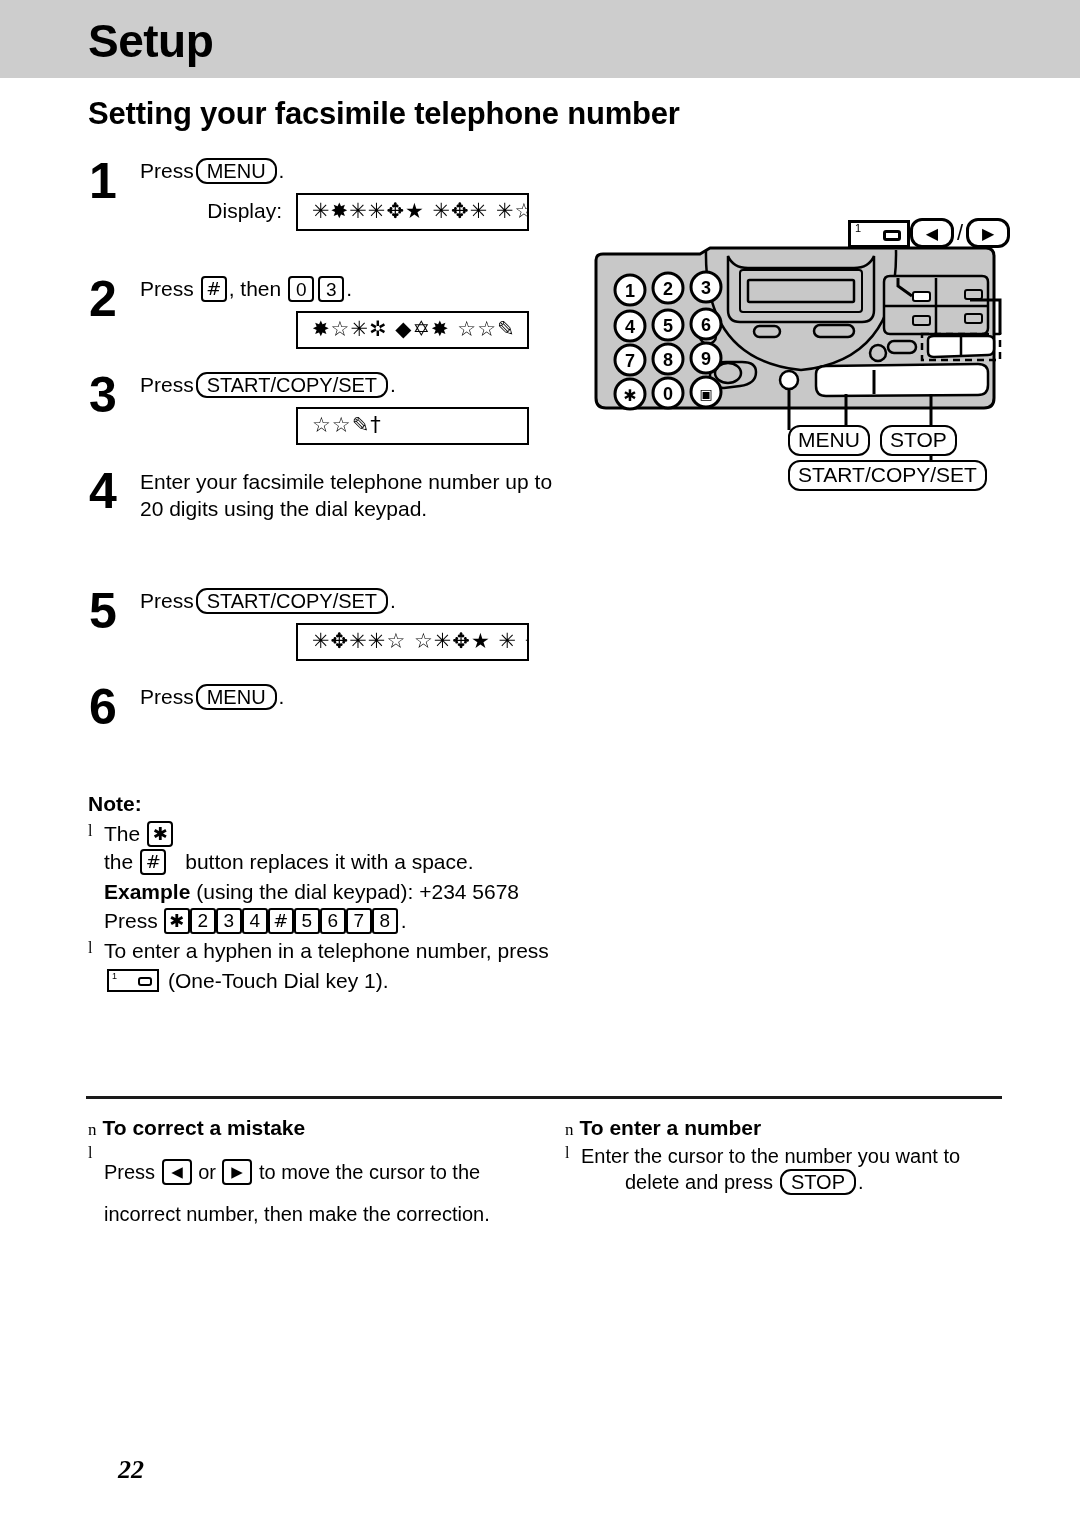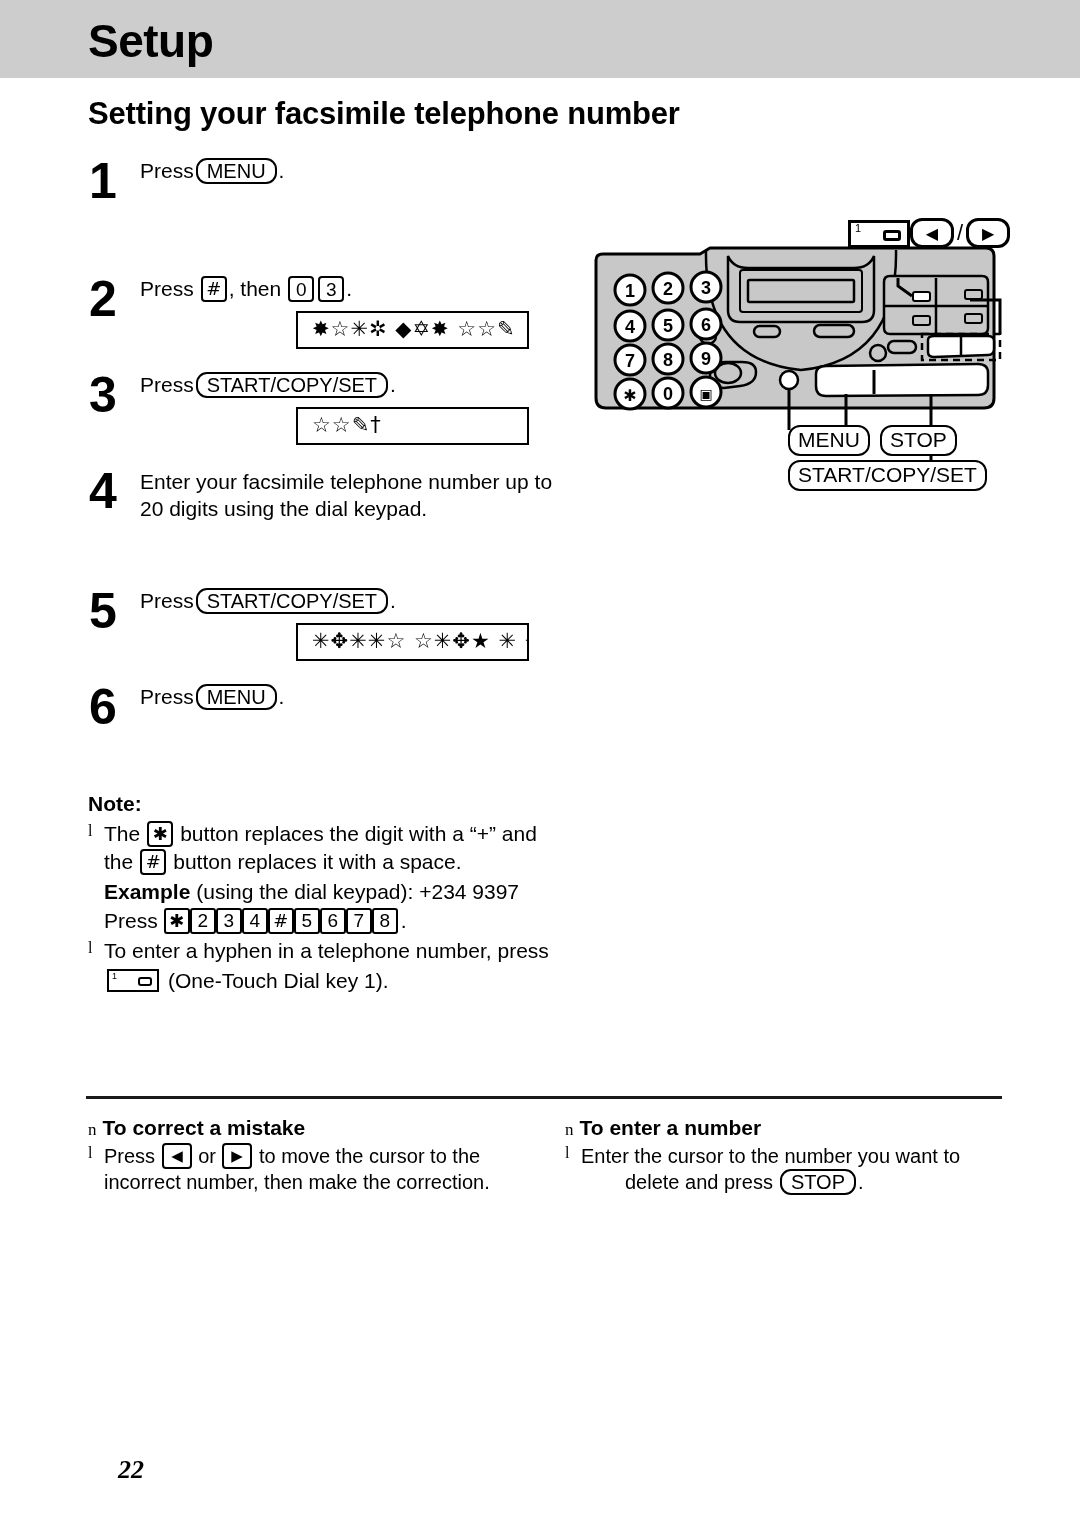--- a/index.html
+++ b/index.html
@@ -281,20 +281,24 @@
 
 <div class="steps">
 
   <div class="step" style="height:118px;">
     <div class="step-num">1</div>
     <div class="step-body">
       <div class="step-line">
         <span>Press</span>
         <span class="keycap wide">MENU</span>
         <span>.</span>
+      </div>
+      <div class="lcd-row">
+        <div class="lcd-label" style="width:142px;">Display:</div>
+        <div class="lcd" style="width:233px;">✳✸✳✳✥★ ✳✥✳ ✳☆</div>
       </div>
     </div>
   </div>
 
   <div class="step" style="height:96px;">
     <div class="step-num">2</div>
     <div class="step-body">
       <div class="step-line">
         <span>Press</span>
         <span class="keysq" style="margin-left:7px;">#</span>
@@ -362,30 +366,29 @@
 
 <div class="note">
   <div class="note-title">Note:</div>
 
   <div class="bullet-row">
     <div class="bullet-mark">l</div>
     <div class="bullet-body">
       <div style="display:flex;align-items:center;flex-wrap:wrap;">
         <span>The</span>
         <span class="keysq" style="margin-left:7px;">✱</span>
-        <span style="margin-left:5px;">button replaces the digit with a “+” and</span>
       </div>
       <div style="display:flex;align-items:center;flex-wrap:wrap;">
         <span>the</span>
         <span class="keysq" style="margin-left:7px;">#</span>
-        <span style="margin-left:5px;">button replaces it with a space.</span>
+        <span style="margin-left:17px;">button replaces it with a space.</span>
       </div>
       <div style="margin-top:2px;">
         <span style="font-weight:bold;">Example</span>
-        <span>(using the dial keypad):  +234  9397</span>
+        <span>(using the dial keypad):  +234  5678</span>
       </div>
       <div style="display:flex;align-items:center;margin-top:1px;">
         <span style="margin-right:6px;">Press</span>
         <span class="keysq tight">✱</span>
         <span class="keysq tight digit">2</span>
         <span class="keysq tight digit">3</span>
         <span class="keysq tight digit">4</span>
         <span class="keysq tight">#</span>
         <span class="keysq tight digit">5</span>
         <span class="keysq tight digit">6</span>
@@ -522,21 +525,21 @@
   <div class="sub-head">
     <span class="sq-mark">n</span>
     <span>To correct a mistake</span>
   </div>
   <div class="bullet-row">
     <div class="bullet-mark">l</div>
     <div class="bullet-body">
       <div style="display:flex;align-items:center;flex-wrap:wrap;">
         <span>Press</span>
         <span class="keysq arrow" style="margin-left:7px;">◀</span>
-        <span style="margin:0 4px;">or</span>
+        <span style="margin:16px 4px;">or</span>
         <span class="keysq arrow">▶</span>
         <span style="margin-left:5px;">to move the cursor to the</span>
       </div>
       <div>incorrect number, then make the correction.</div>
     </div>
   </div>
 </div>
 
 <div class="bottom-col right">
   <div class="sub-head">

